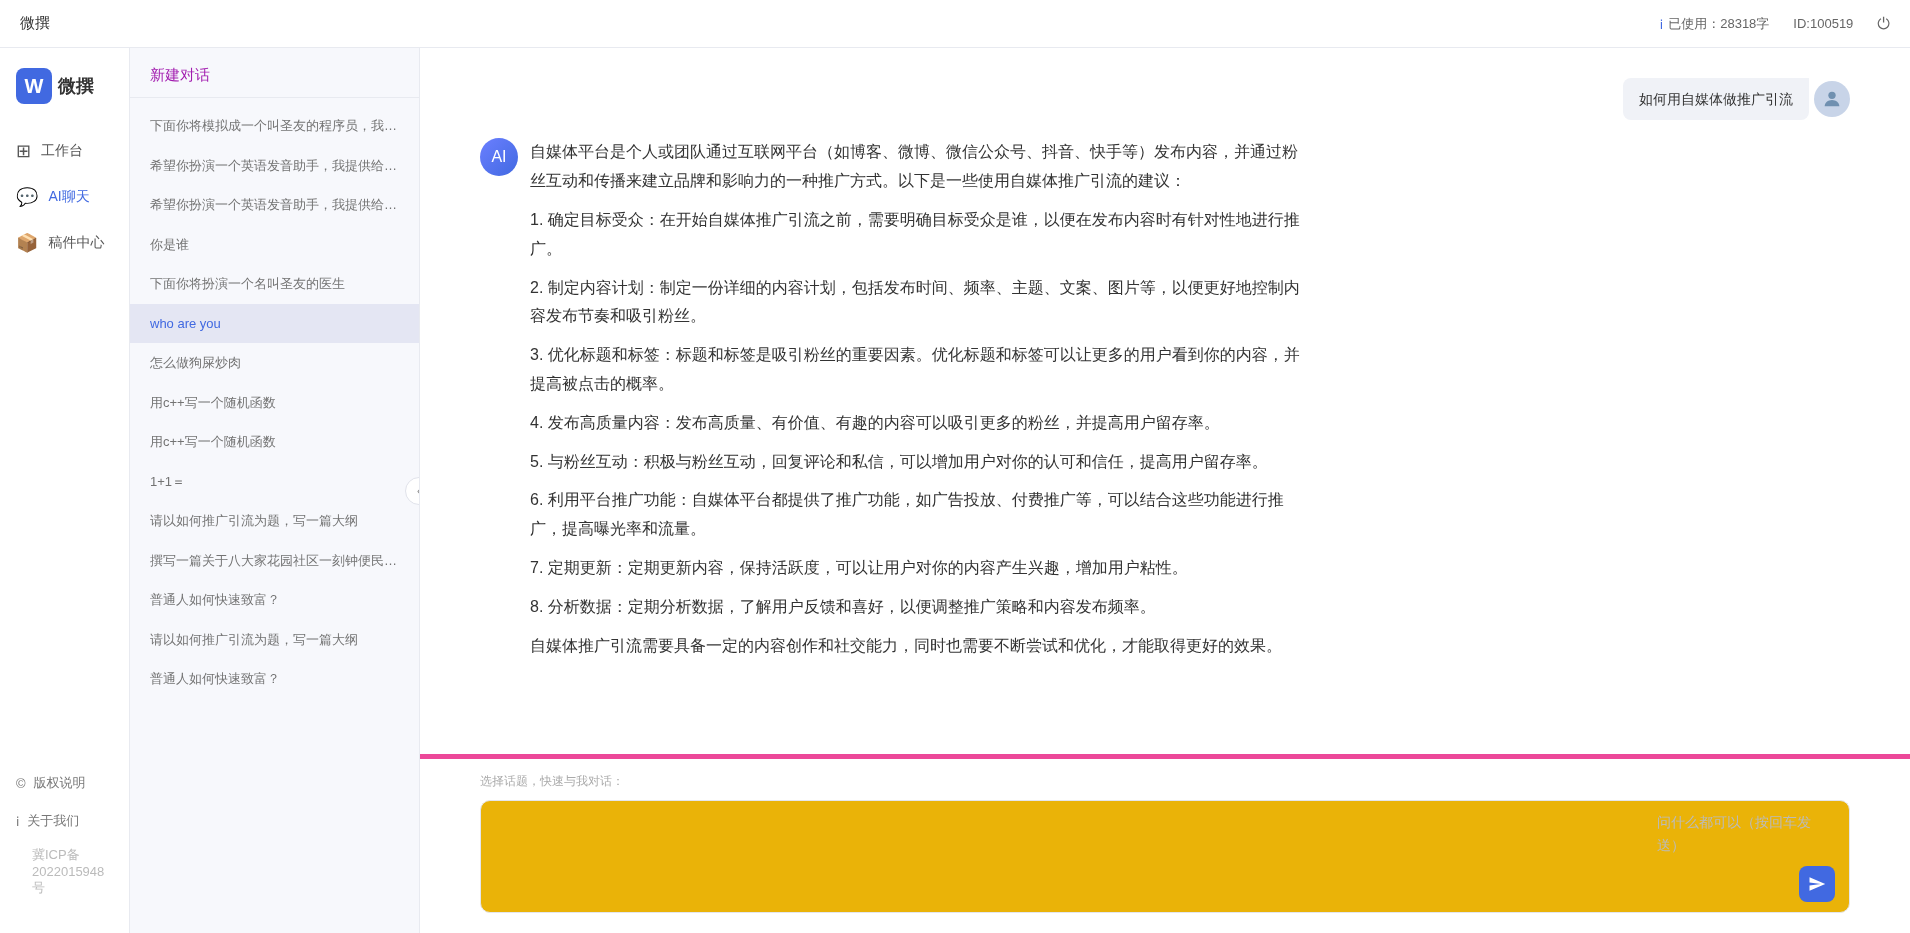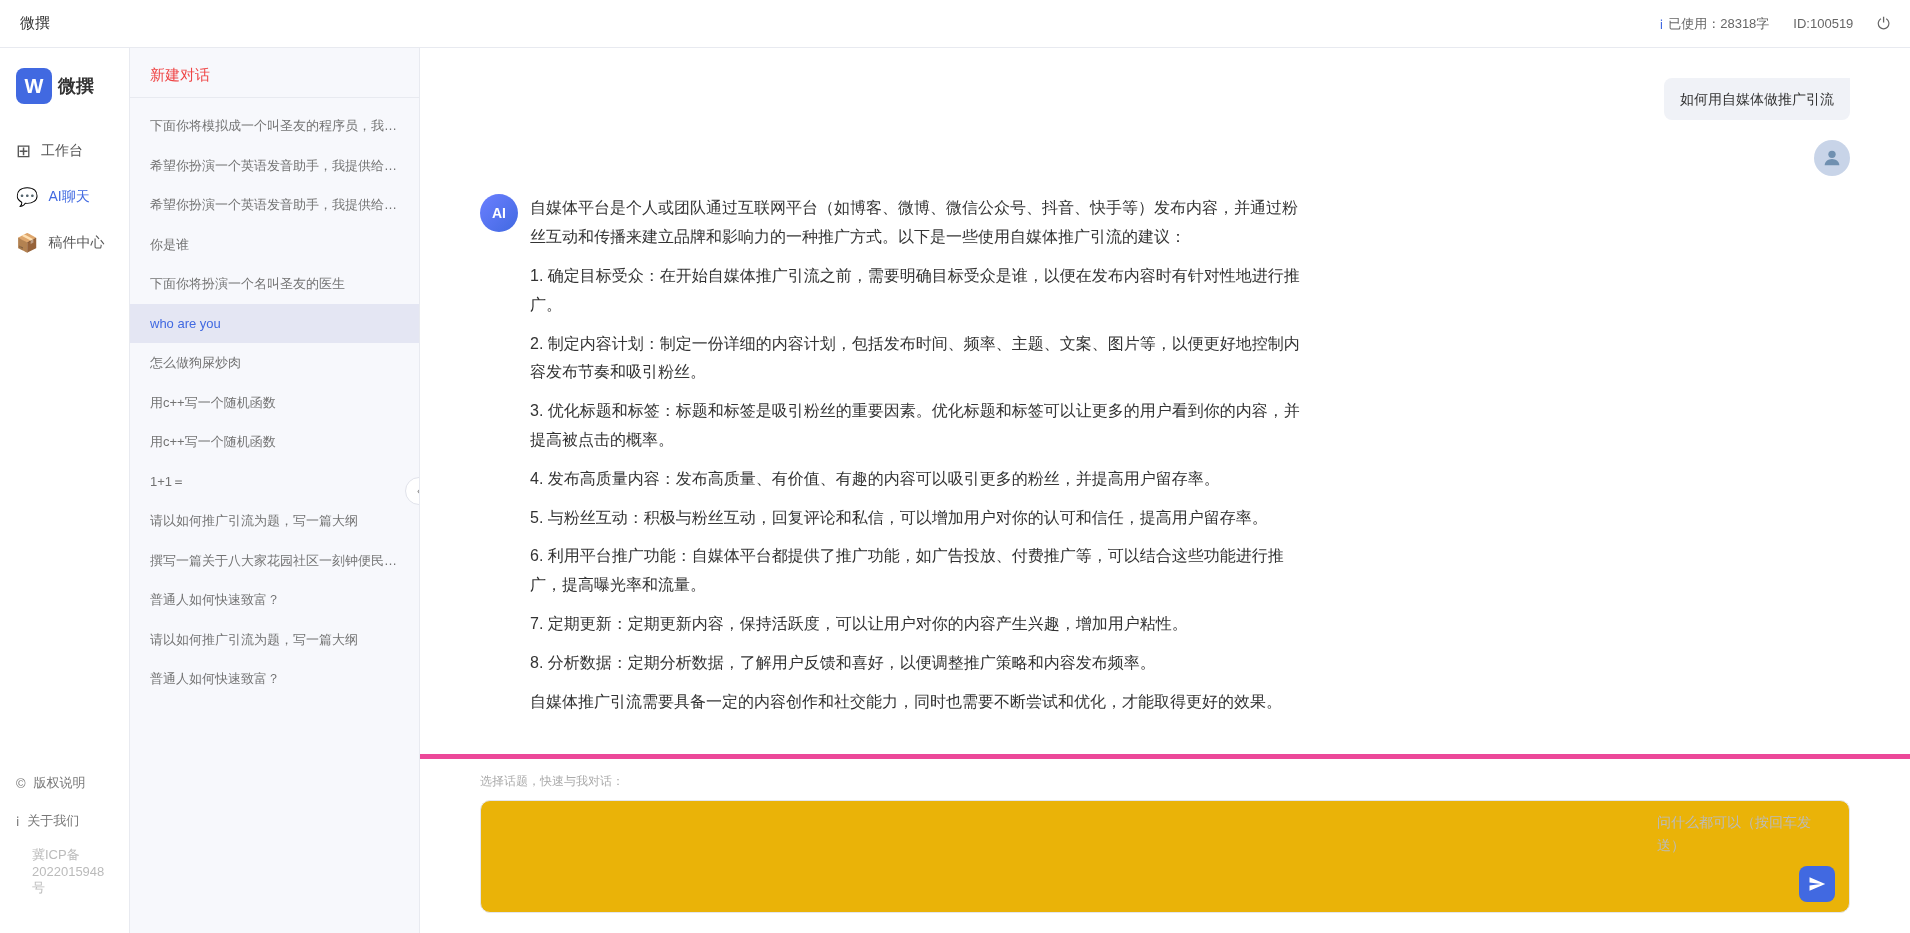--- a/index.html
+++ b/index.html
@@ -114,21 +114,21 @@
       border-right: 1px solid #e8eaf0;
       display: flex;
       flex-direction: column;
       overflow: hidden;
       flex-shrink: 0;
       position: relative;
     }
     .history-header {
       padding: 18px 20px 12px 20px;
       font-size: 15px;
-      color: #ef4444;
+      color: #a21caf;
       font-weight: 500;
       border-bottom: 1px solid #e8eaf0;
       background: #f7f8fc;
     }
     .history-list {
       flex: 1;
       overflow-y: auto;
       padding: 8px 0;
     }
     .history-item {
@@ -170,24 +170,23 @@
       overflow: hidden;
     }
     .chat-messages {
       flex: 1;
       overflow-y: auto;
       padding: 30px 60px;
     }
     .user-message {
       display: flex;
       justify-content: flex-end;
-      align-items: flex-end;
-      gap: 20px;
+      align-items: center;
+      gap: 5px;
       margin-bottom: 18px;
-      flex-direction: column;
     }
     .user-message-text {
       background: #f0f2f7;
       border-radius: 8px 0 8px 8px;
       padding: 10px 16px;
       font-size: 14px;
       color: #333;
       max-width: 600px;
       line-height: 1.6;
     }
@@ -211,22 +210,22 @@
     .ai-avatar {
       width: 38px;
       height: 38px;
       border-radius: 50%;
       background: linear-gradient(135deg, #6b7fff, #4169e1);
       flex-shrink: 0;
       display: flex;
       align-items: center;
       justify-content: center;
       color: #fff;
-      font-weight: bold;
-      font-size: 14px;
+      font-weight: normal;
+      font-size: 16px;
     }
     .ai-message-text {
       font-size: 16px;
       color: #333;
       line-height: 1.8;
       max-width: 780px;
     }
     .ai-message-text p { margin-bottom: 10px; }
 
     

